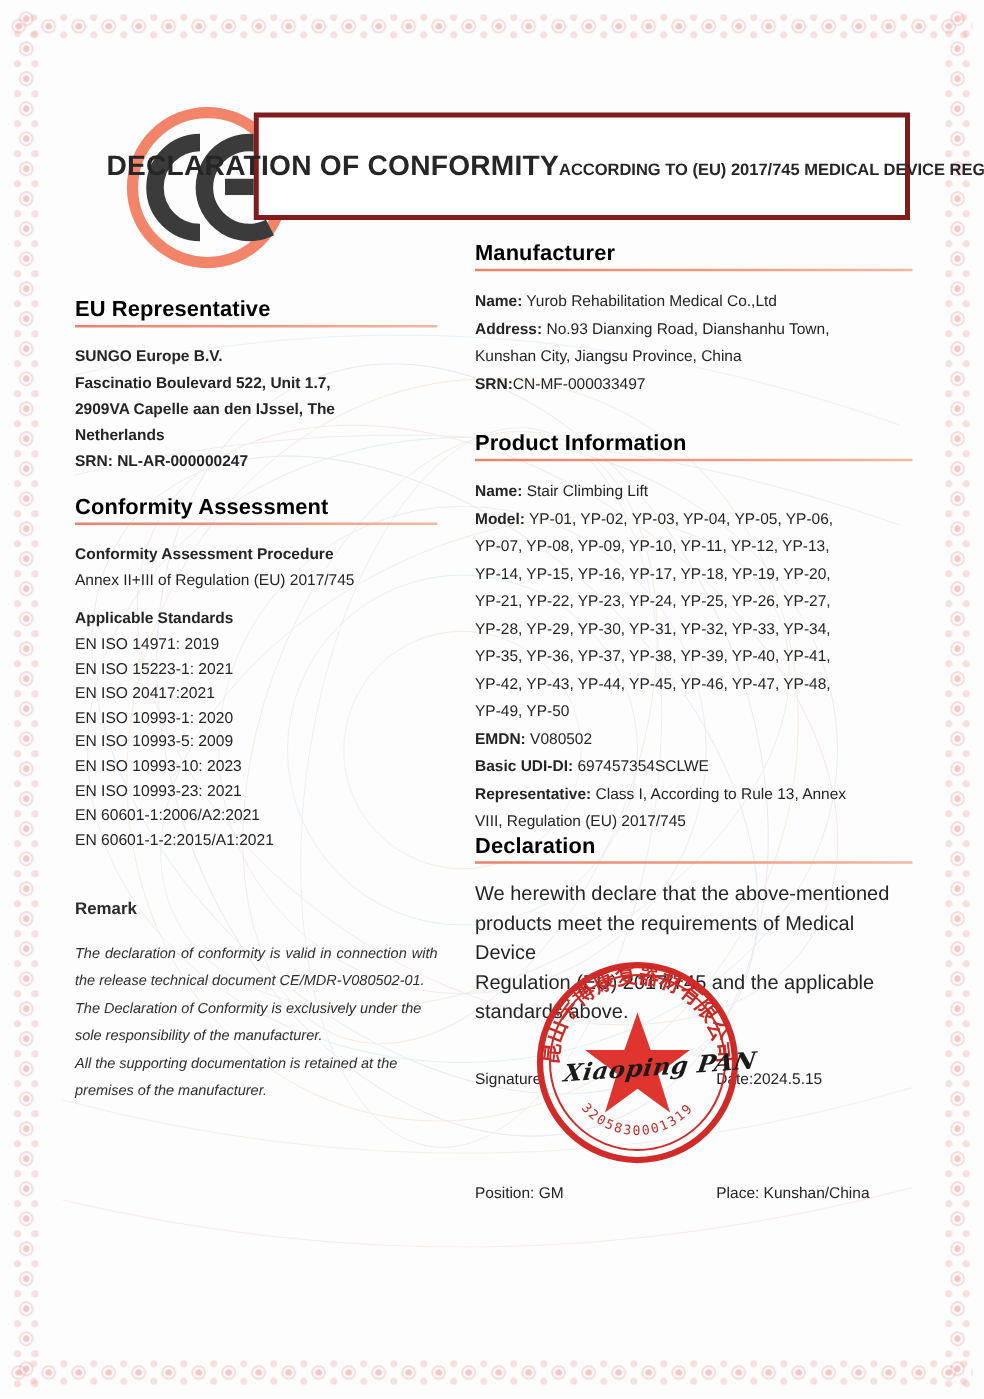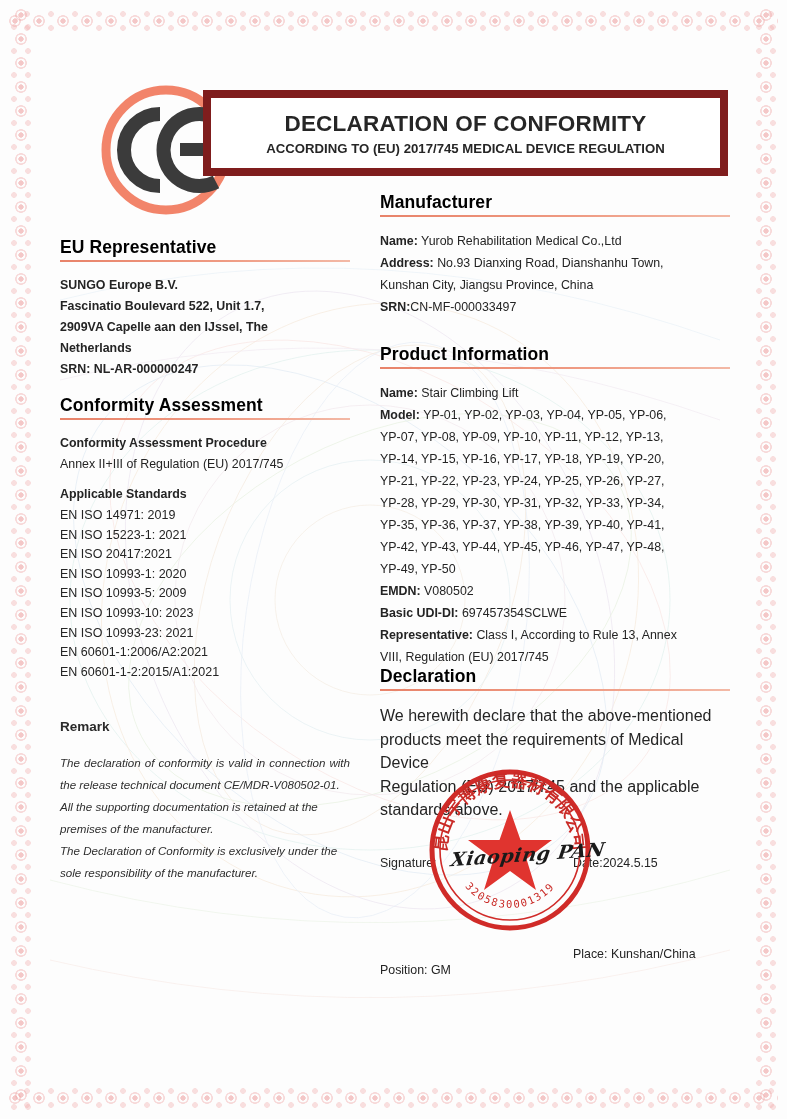--- a/index.html
+++ b/index.html
@@ -60,24 +60,24 @@
 
   
   .header{
     position:absolute;left:18px;top:18px;width:670px;height:140px;
   }
   .ce-mark{
     position:absolute;left:38px;top:22px;width:136px;height:136px;
   }
   .title-box{
     position:absolute;left:143px;top:30px;width:525px;height:86px;
-    border:8px solid #7f1d1d;
+    border:4px solid #7f1d1d;
     box-sizing:border-box;
     background:#fff;
-    display:flex;flex-direction:column;
+    display:flex;flex-direction:row;
     align-items:center;justify-content:center;
     z-index:2;
   }
   .title-main{
     font-size:22.5px;font-weight:bold;letter-spacing:.2px;
     color:#262626;white-space:nowrap;
   }
   .title-sub{
     font-size:13.2px;font-weight:bold;margin-top:4px;
     color:#262626;white-space:nowrap;
@@ -126,21 +126,21 @@
     font-size:16px;line-height:23.5px;color:#242424;
   }
 
   
   .sig-row{
     position:relative;font-size:12.4px;color:#242424;
     height:26px;
   }
   .sig-label{position:absolute;left:0;top:0;}
   .sig-date{position:absolute;left:193px;top:0;}
-  .sig-pos{position:absolute;left:0;top:16px;}
+  .sig-pos{position:absolute;left:0;top:0;}
   .sig-place{position:absolute;left:193px;top:0;}
   .sig-hand{
     position:absolute;left:72px;top:-13px;
     font-family:"DejaVu Serif", serif;
     font-style:italic;font-weight:bold;font-size:19px;
     color:#1a1a1a;
     transform:skewX(-12deg) rotate(-4deg);
     letter-spacing:.5px;
     white-space:nowrap;
     z-index:5;
@@ -229,22 +229,22 @@
         <div class="line">EN ISO 10993-10: 2023</div>
         <div class="line">EN ISO 10993-23: 2021</div>
         <div class="line">EN 60601-1:2006/A2:2021</div>
         <div class="line">EN 60601-1-2:2015/A1:2021</div>
       </div>
 
       <div style="height:37px"></div>
 
       <div class="remark-head">Remark</div>
       <div class="remark-p">The declaration of conformity is valid in connection with the release technical document CE/MDR-V080502-01.</div>
+      <div class="remark-p last">The Declaration of Conformity is exclusively under the sole responsibility of the manufacturer.</div>
       <div class="remark-p last">All the supporting documentation is retained at the premises of the manufacturer.</div>
-      <div class="remark-p last">The Declaration of Conformity is exclusively under the sole responsibility of the manufacturer.</div>
     </div>
 
     <div class="col-right">
 
       <div class="sec-head">Manufacturer</div>
       <div class="sec-rule"></div>
 
       <div class="kv">
         <span class="k">Name:</span>
         <span>Yurob Rehabilitation Medical Co.,Ltd</span>

